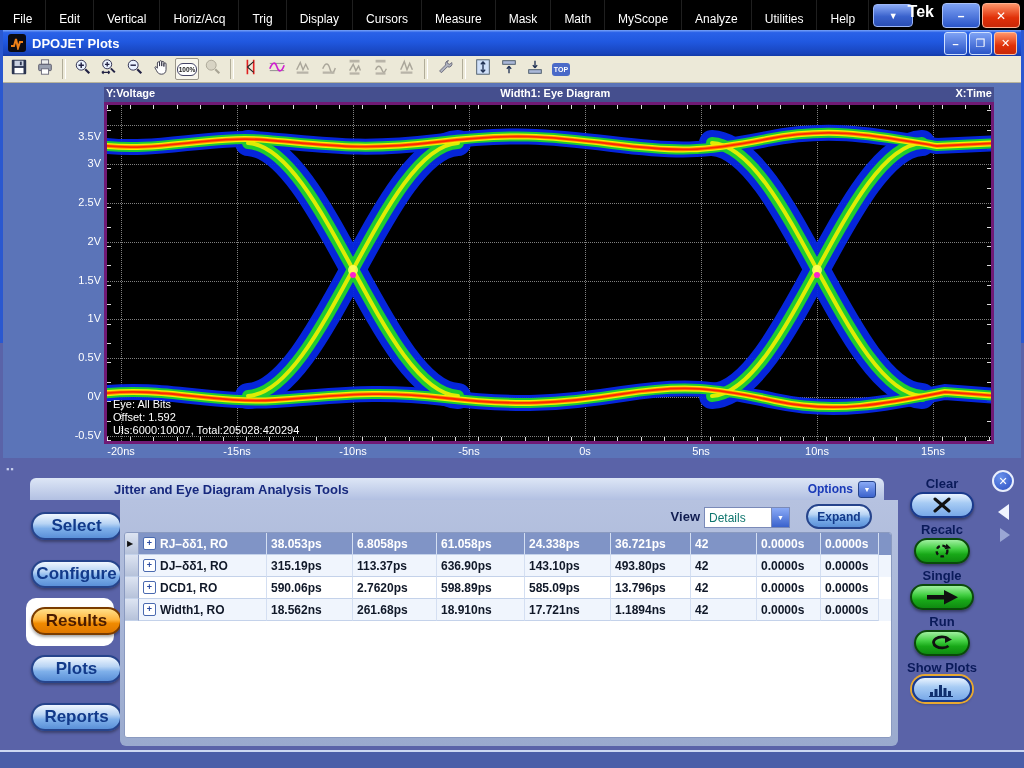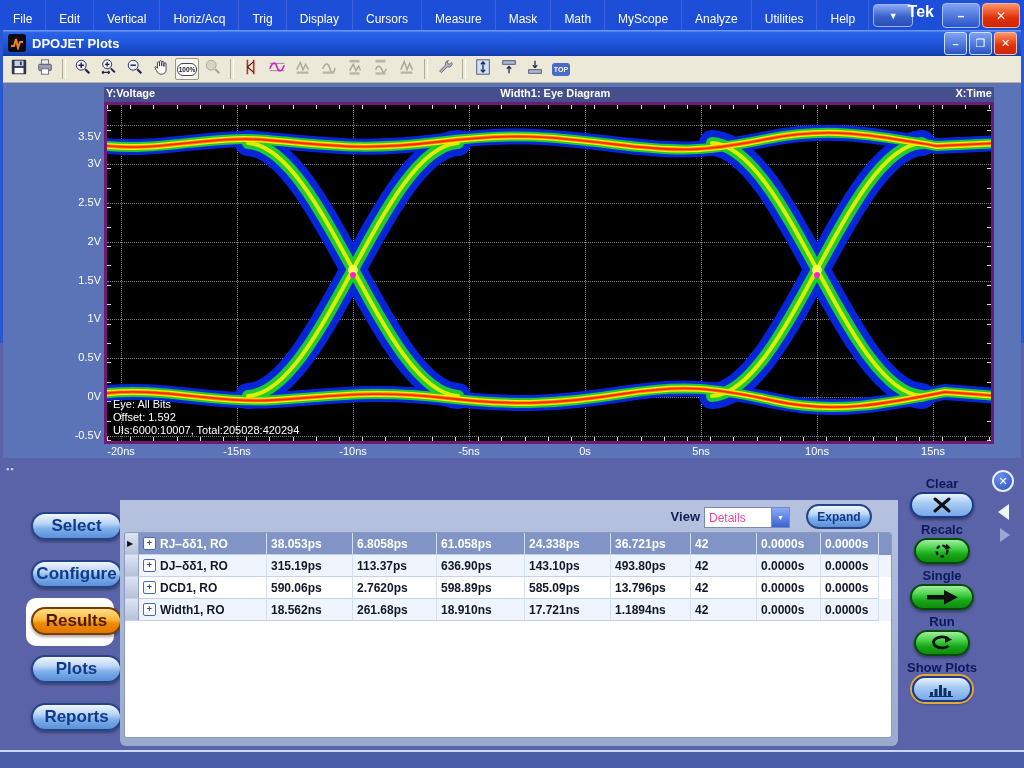--- a/index.html
+++ b/index.html
@@ -1,20 +1,20 @@
 <!DOCTYPE html>
 <html><head>
 <meta charset="utf-8">
 <style>
   html,body{margin:0;padding:0;width:1024px;height:768px;overflow:hidden;
     font-family:"Liberation Sans","DejaVu Sans",sans-serif;}
   #screen{position:relative;width:1024px;height:768px;background:#5a63a8;}
 
   
-  .menubar{position:absolute;left:0;top:0;width:1024px;height:38px;background:#1d4ed8;
+  .menubar{position:absolute;left:0;top:0;width:1024px;height:38px;background:#000000;
     display:flex;align-items:stretch;color:#fff;font-size:12px;}
   .menu-item{display:flex;align-items:center;padding:0 13px;border-right:1px solid rgba(255,255,255,.12);
     cursor:default;white-space:nowrap;}
   .menu-drop-btn{width:38px;height:21px;margin:4px 0 0 4px;border-radius:4px;
     background:linear-gradient(180deg,#8aaaf6,#3a62cc 55%,#2a4eb4);border:1px solid #9cb6f8;
     color:#fff;font-size:9px;display:flex;align-items:center;justify-content:center;}
   .brand{position:absolute;right:90px;top:3px;font-weight:bold;font-size:16px;color:#fff;}
   .os-btn{position:absolute;top:3px;width:36px;height:23px;border-radius:4px;border:1px solid #a8c0f8;
     color:#fff;display:flex;align-items:center;justify-content:center;font-weight:bold;font-size:12px;}
   .os-min{right:44px;background:linear-gradient(180deg,#7ea2f4,#2a55c8);}
@@ -77,21 +77,21 @@
     border:2px solid #26448c;box-sizing:border-box;color:#123a8a;font-weight:bold;font-size:17px;
     display:flex;align-items:center;justify-content:center;box-shadow:0 2px 3px rgba(0,0,0,.35);text-align:right;}
   .nav-btn.active{background:linear-gradient(180deg,#ffe08a,#ffb53c 45%,#f08a00 60%,#e07800);
     border-color:#7a3c00;color:#4a1c00;}
 
   .panel-main{position:absolute;left:120px;top:42px;width:778px;height:246px;
     background:linear-gradient(180deg,#b6c2e0,#9aaace);border-radius:0 0 6px 6px;}
   .view-label{position:absolute;right:198px;top:9px;font-weight:bold;font-size:13px;color:#101c50;}
   .combo{position:absolute;right:108px;top:7px;width:86px;height:21px;background:#fff;border:1px solid #7a8ab8;
     box-sizing:border-box;display:flex;align-items:center;font-size:12px;}
-  .combo-text{flex:1;padding-left:4px;color:#ec4899;}
+  .combo-text{flex:1;padding-left:4px;color:#0f766e;}
   .combo-btn{width:17px;height:100%;background:linear-gradient(180deg,#8aaaf6,#3a62cc);color:#fff;font-size:7px;
     display:flex;align-items:center;justify-content:center;border-left:1px solid #7a8ab8;}
   .expand-btn{position:absolute;right:26px;top:4px;width:66px;height:25px;border-radius:13px;
     background:linear-gradient(180deg,#f0f7ff,#b8d4f4 40%,#7fb0ea 60%,#5a90d8);border:2px solid #26448c;
     box-sizing:border-box;color:#123a8a;font-weight:bold;font-size:12px;display:flex;align-items:center;justify-content:center;}
 
   .table-wrap{position:absolute;left:4px;top:32px;right:6px;bottom:8px;background:#fff;border-radius:3px;
     border:1px solid #8a9ac0;overflow:hidden;}
   .trow,.thead{display:grid;grid-template-columns:14px 128px 86px 84px 88px 86px 80px 66px 64px 58px;}
   .thead{height:22px;background:linear-gradient(180deg,#eef4fe,#c2d2ee);}
@@ -417,20 +417,27 @@
         <div class="xlab" style="left: 552px;">0s</div>
         <div class="xlab" style="left: 668px;">5ns</div>
         <div class="xlab" style="left: 784px;">10ns</div>
         <div class="xlab" style="left: 900px;">15ns</div>
       </div>
   </div>
 
   <div class="panel-region">
     <div class="grip">▪▪</div>
 
+    <div class="panel-header">
+      <span class="panel-title">Jitter and Eye Diagram Analysis Tools</span>
+      <span class="options-label">Options</span>
+      <span class="mini-drop">
+        <span>▼</span>
+        </span>
+    </div>
 
     <div class="results-tab"></div>
     <div class="nav-btn" style="top:54px">Select</div>
     <div class="nav-btn" style="top:102px">Configure</div>
     <div class="nav-btn active" style="top:149px">Results</div>
     <div class="nav-btn" style="top:197px">Plots</div>
     <div class="nav-btn" style="top:245px">Reports</div>
 
     <div class="panel-main">
       <span class="view-label">View</span>

